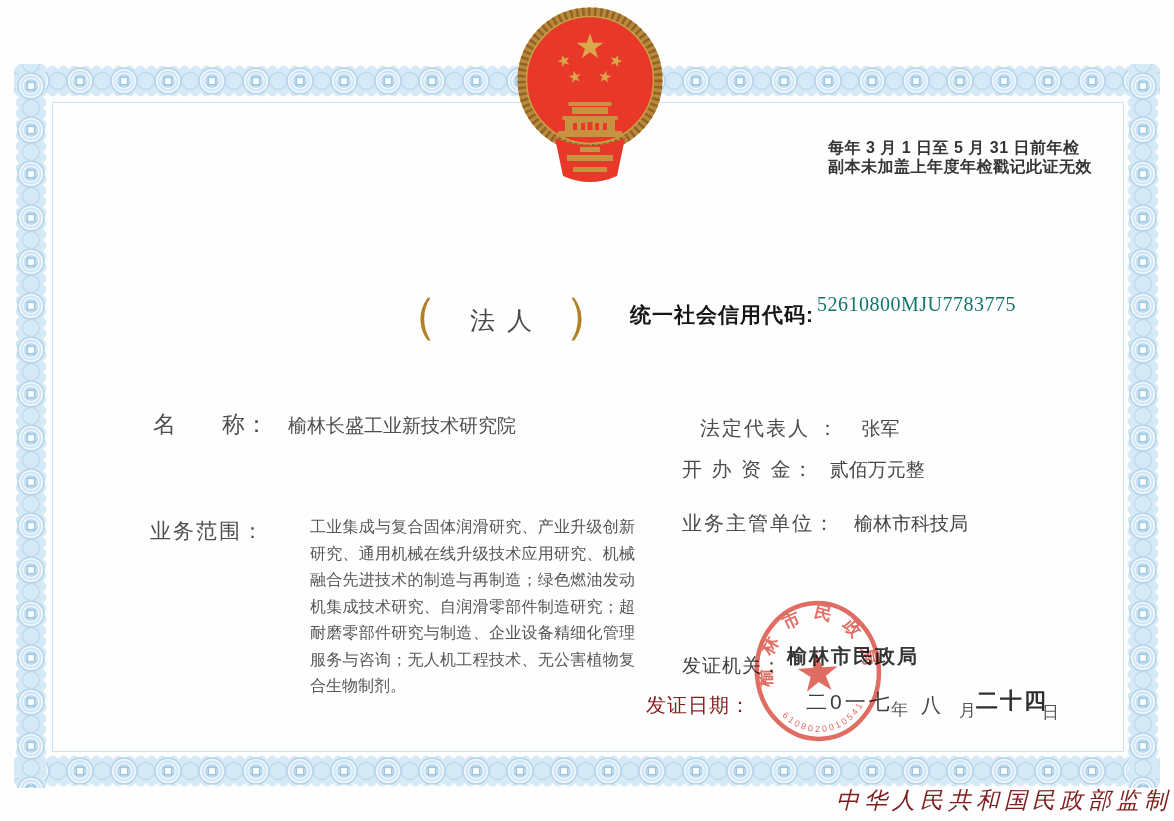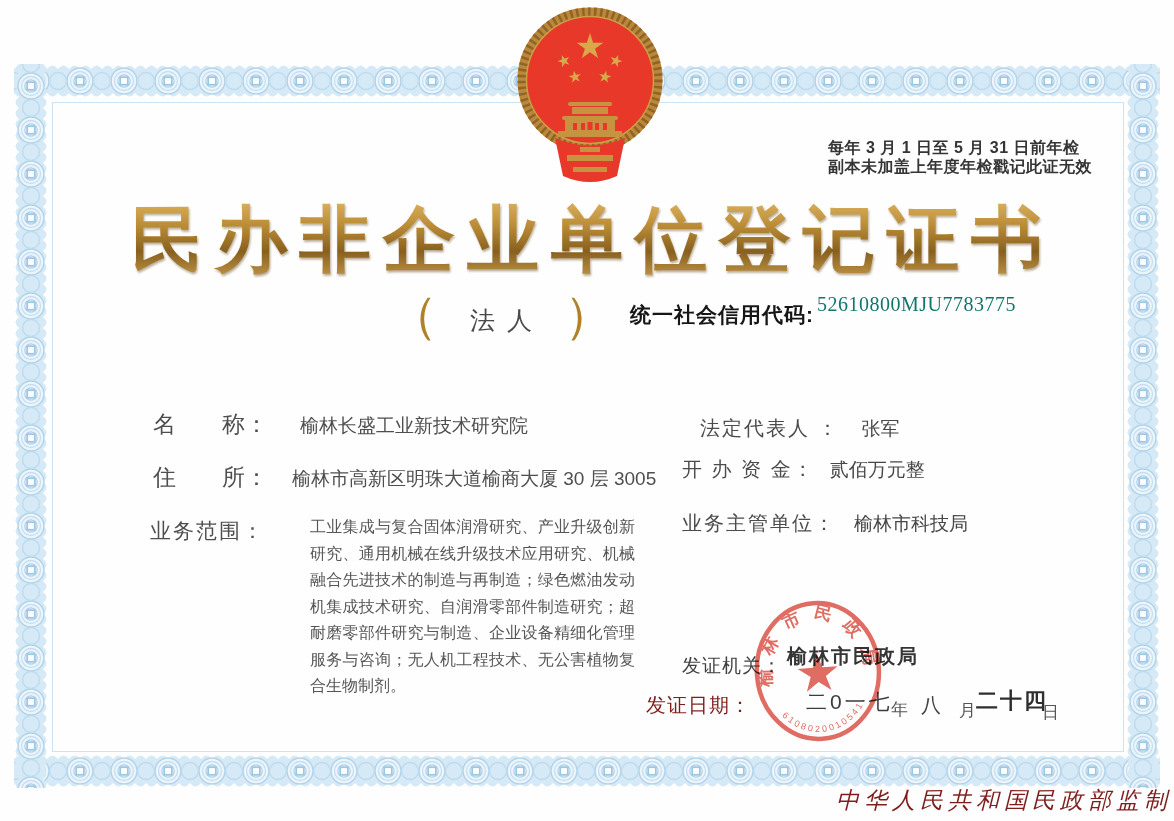--- a/index.html
+++ b/index.html
@@ -26,21 +26,21 @@
   .paren { font-family:"DejaVu Serif", serif; font-size:50px; line-height:50px;
     color:#b08125; font-weight:400; }
   .etype { font-size:25px; color:#4a4a4a; letter-spacing:12px; margin:14px 20px 0 32px; }
   .code-label { font-size:21px; font-weight:700; color:#161616; margin:11px 0 0 16px; letter-spacing:1px; }
   .code { font-family:"Liberation Serif", serif; font-size:20px; color:#0f766e;
     margin:3px 0 0 3px; letter-spacing:0.5px; }
 
   .lbl { font-size:23px; color:#4e4e4e; }
   .val { font-size:19px; color:#4f4f4f; }
   .row-name { position:absolute; left:153px; top:409px; }
-  .row-name .val { margin-left:32px;font-family:Liberation Mono, monospace; }
+  .row-name .val { margin-left:20px;font-family:Liberation Mono, monospace; }
   .row-addr { position:absolute; left:153px; top:462px; }
   .row-addr .val { margin-left:24px; }
   .scope-label { position:absolute; left:150px; top:517px; font-size:21px;
     letter-spacing:2px; color:#4e4e4e; }
   .scope-value { position:absolute; left:310px; top:514px; width:325px; font-size:16px;
     line-height:26.5px; color:#565656; text-align:justify; }
 
   .rlabel { font-size:20px; color:#4c4c4c; letter-spacing:2px; }
   .rval { font-size:19px; color:#474747; }
   .row-rep { position:absolute; left:700px; top:415px; }
@@ -144,35 +144,31 @@
       <rect x="56" y="161" width="34" height="5"></rect>
       <rect x="63" y="141" width="20" height="5"></rect>
     </g>
   </svg>
 
   <div class="note">
     <div>每年 3 月 1 日至 5 月 31 日前年检</div>
     <div>副本未加盖上年度年检戳记此证无效</div>
   </div>
 
-  <h1 class="title">民办非企业单位登记证书</h1>
 
   <div class="subtitle">
     <span class="paren">（</span>
     <span class="etype">法人</span>
     <span class="paren">）</span>
     <span class="code-label">统一社会信用代码:</span>
     <span class="code">52610800MJU7783775</span>
   </div>
 
   <div class="row-name">
     <span class="lbl">名　　称：</span><span class="val">榆林长盛工业新技术研究院</span>
-  </div>
-  <div class="row-addr">
-    <span class="lbl">住　　所：</span><span class="val">榆林市高新区明珠大道榆商大厦 30 层 3005</span>
   </div>
   <div class="scope-label">业务范围：</div>
   <div class="scope-value">工业集成与复合固体润滑研究、产业升级创新研究、通用机械在线升级技术应用研究、机械融合先进技术的制造与再制造；绿色燃油发动机集成技术研究、自润滑零部件制造研究；超耐磨零部件研究与制造、企业设备精细化管理服务与咨询；无人机工程技术、无公害植物复合生物制剂。</div>
 
   <div class="row-rep">
     <span class="rlabel">法定代表人 ：</span><span class="rval">张军</span>
   </div>
   <div class="row-cap">
     <span class="rlabel">开 办 资 金：</span><span class="rval">贰佰万元整</span>
   </div>

